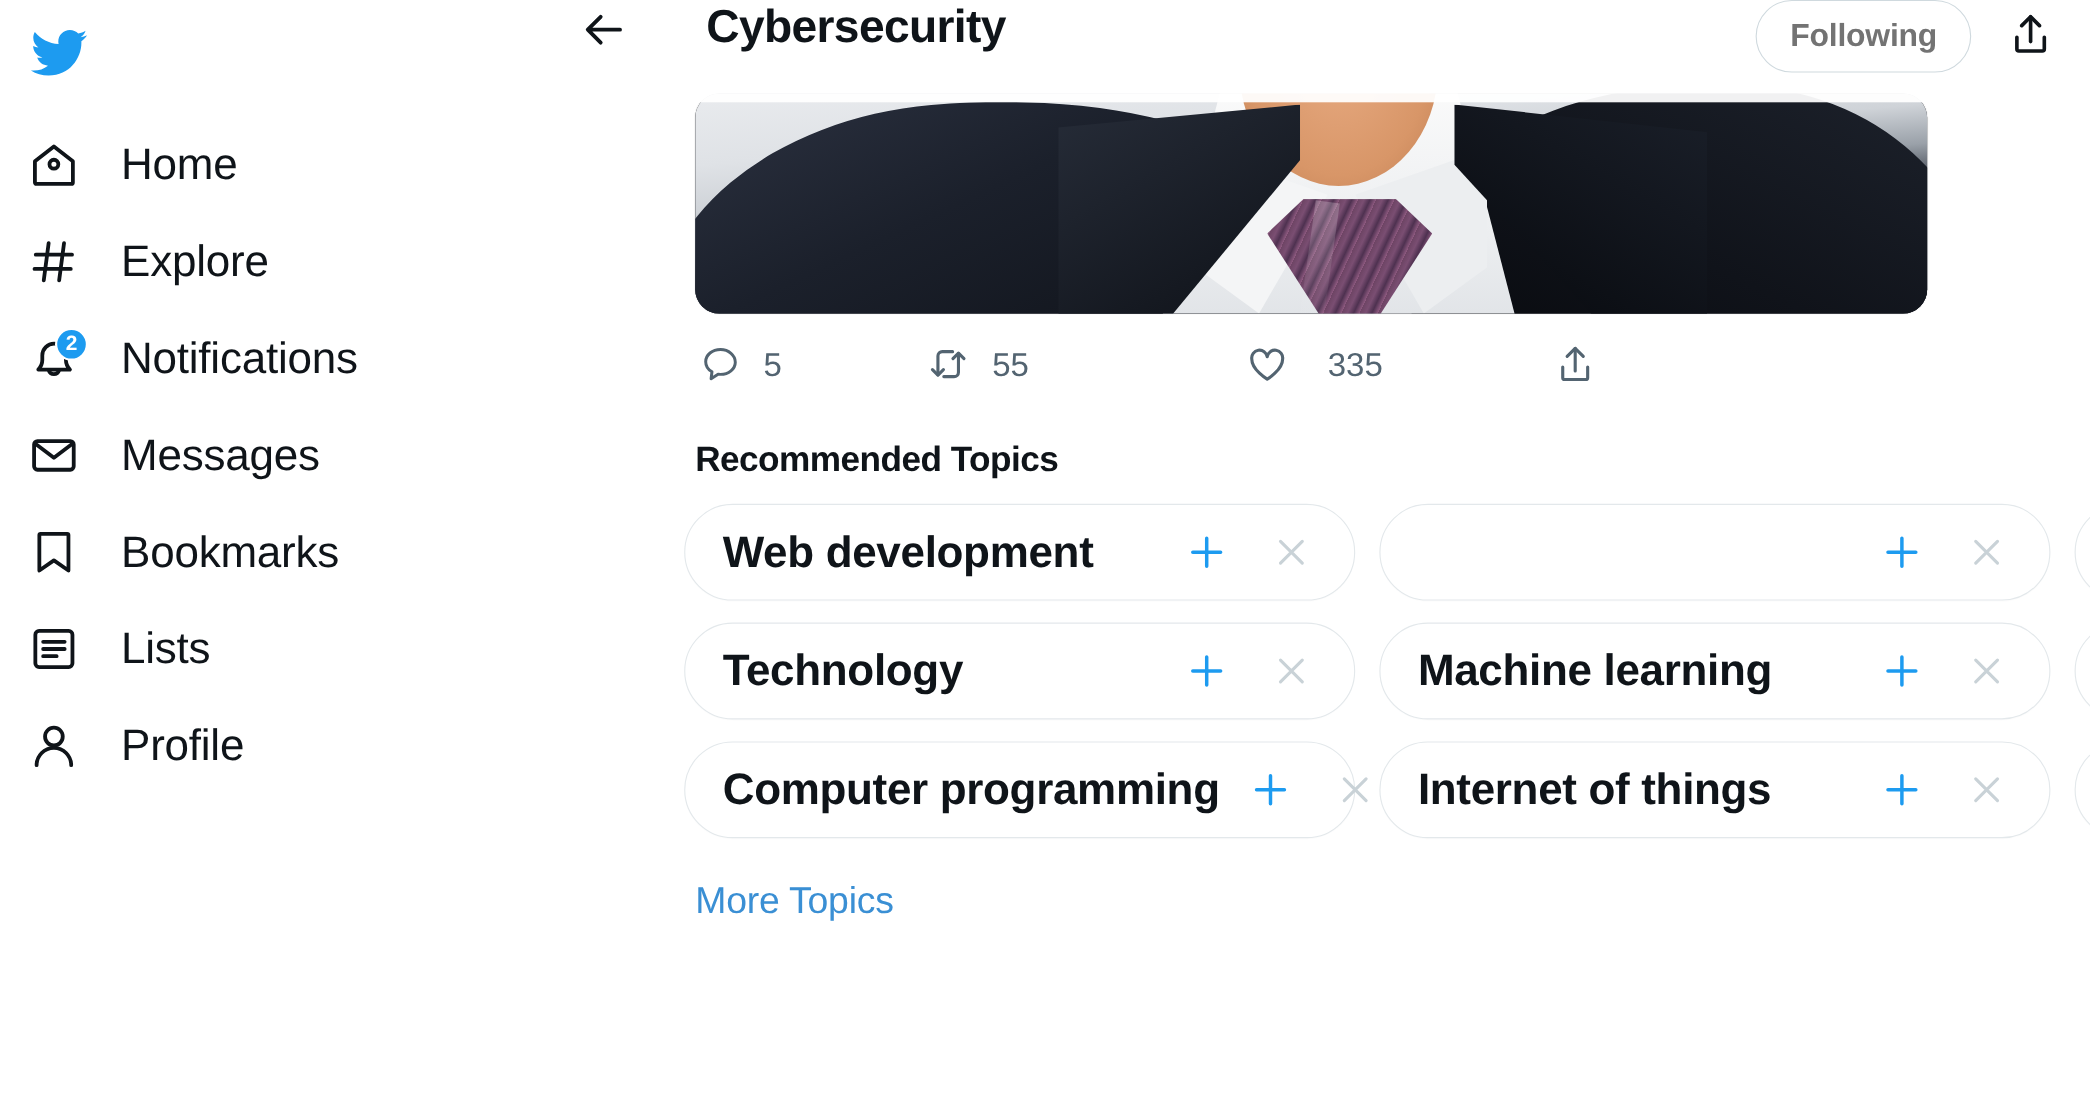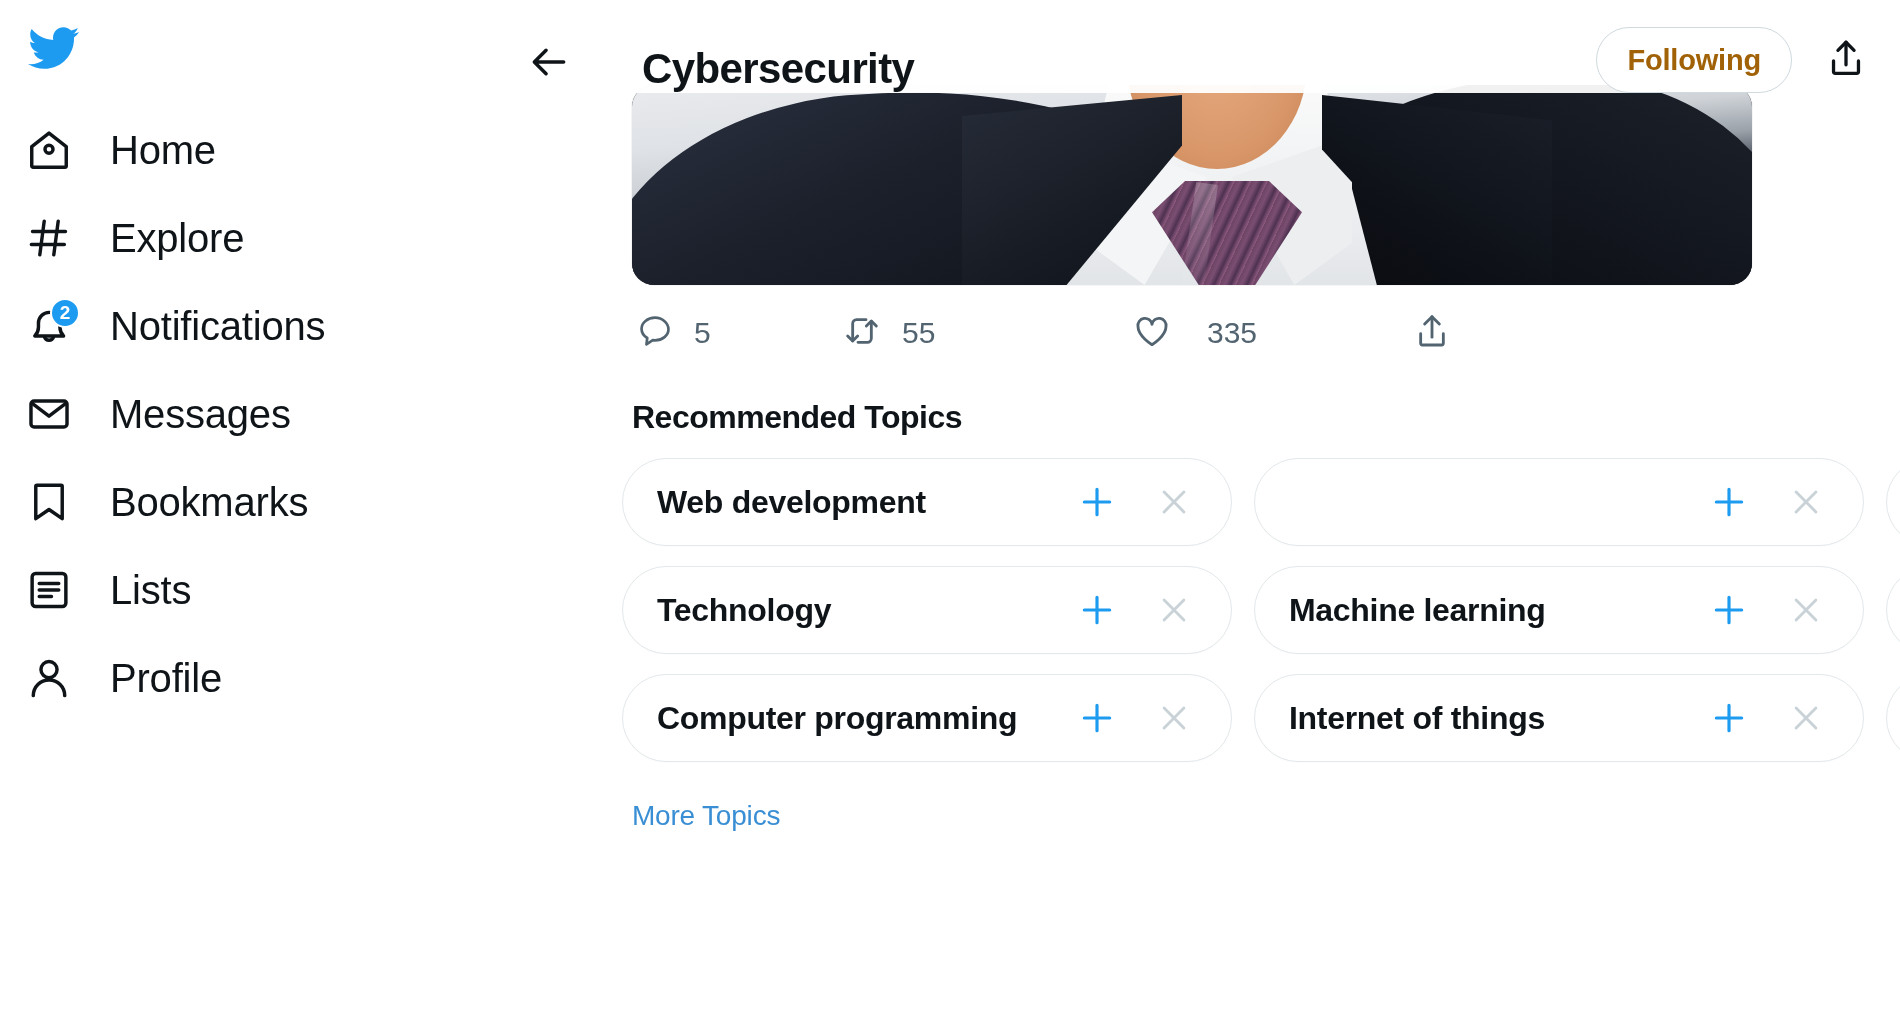--- a/index.html
+++ b/index.html
@@ -96,21 +96,21 @@
     height: 1012px;
     position: relative;
     overflow: hidden;
     background: #ffffff;
   }
 
   
   #topbar {
     height: 93px;
     display: flex;
-    align-items: flex-end;
+    align-items: flex-start;
     padding-left: 20px;
     padding-right: 26px;
     background: rgba(255,255,255,0.94);
     position: relative;
     z-index: 5;
   }
 
   #back-btn {
     width: 58px;
     height: 58px;
@@ -137,21 +137,21 @@
     align-items: center;
     gap: 26px;
   }
 
   #following-btn {
     height: 66px;
     min-width: 186px;
     border-radius: 999px;
     border: 1.6px solid #cfd9de;
     background: #ffffff;
-    color: #a16207;
+    color: #737373;
     font-size: 29px;
     font-weight: 700;
     font-family: "Liberation Sans", sans-serif;
     display: flex;
     align-items: center;
     justify-content: center;
     padding: 0 30px;
     cursor: pointer;
     letter-spacing: -0.2px;
   }
@@ -308,21 +308,21 @@
     border-radius: 999px;
     background: #ffffff;
     display: flex;
     align-items: center;
     padding: 0 36px 0 34px;
     cursor: pointer;
     box-shadow: 0 1px 1px rgba(0,0,0,0.015);
   }
 
   .chip-label {
-    font-size: 32px;
+    font-size: 40px;
     font-weight: 700;
     color: #0f1419;
     letter-spacing: -0.3px;
     white-space: nowrap;
     line-height: 1;
   }
 
   .chip-actions {
     margin-left: auto;
     display: flex;
@@ -338,21 +338,21 @@
   }
   .chip-dismiss {
     width: 42px; height: 42px;
     display: flex; align-items: center; justify-content: center;
     cursor: pointer;
   }
 
   #more-topics {
     padding-left: 132px;
     margin-top: 38px;
-    font-size: 28px;
+    font-size: 34px;
     font-weight: 400;
     color: #3a8fd4;
     letter-spacing: -0.2px;
     cursor: pointer;
     display: inline-block;
   }
 </style>
 </head>
 <body>
 

